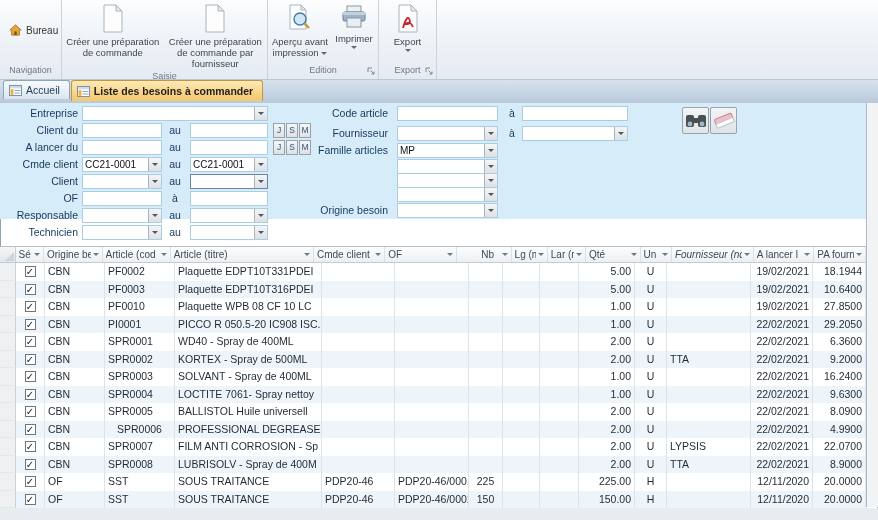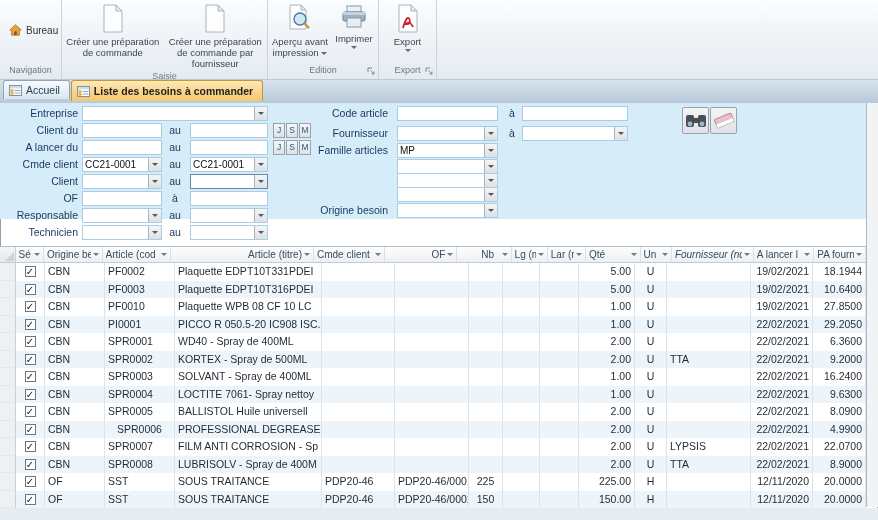--- a/index.html
+++ b/index.html
@@ -52,21 +52,21 @@
   .toolbtn{position:absolute;width:27px;height:27px;background:linear-gradient(#f3f4f5,#dfe3e7);
            border:1px solid #98a3ad;border-radius:2px;display:flex;align-items:center;justify-content:center;}
   .scrollstrip{position:absolute;left:866px;top:103px;width:12px;height:404px;background:#f2f3f4;border-left:1px solid #b0bac3;}
 
   
   .sheet{position:absolute;left:0;top:246px;width:866px;border-top:1px solid #b3bec8;border-bottom:1px solid #8d9ca9;}
   .hrow{display:flex;height:16px;background:linear-gradient(#fdfdfd,#edf0f3);border-bottom:1px solid #c3ccd4;}
   .hcell{position:relative;display:flex;align-items:center;border-right:1px solid #d9e1e8;
          font-size:10px;color:#3c4a56;padding:0 3px;overflow:hidden;white-space:nowrap;}
   .hcell .hl{flex:1;overflow:hidden;}
-  .hcell.center .hl{text-align:right;}
+  .hcell.center .hl{text-align:left;}
   .harrow{width:0;height:0;border-left:3px solid transparent;border-right:3px solid transparent;
           border-top:3.5px solid #6e7a84;margin-left:2px;flex:0 0 auto;}
   .selhead{width:16px;background:linear-gradient(#f4f5f6,#e4e7ea);border-right:1px solid #c8cfd6;position:relative;}
   .corner-tri{position:absolute;right:1px;bottom:1px;width:0;height:0;
           border-right:9px solid #ccd4db;border-top:9px solid transparent;}
   .drow{display:flex;height:17.5px;background:#fff;}
   .drow.alt{background:#edf5fa;}
   .dcell{border-right:1px solid #d9e4ec;font-size:10.5px;color:#1f2933;line-height:17px;
          padding:0 3px;overflow:hidden;white-space:nowrap;}
   .dcell.c-right{text-align:right;}

